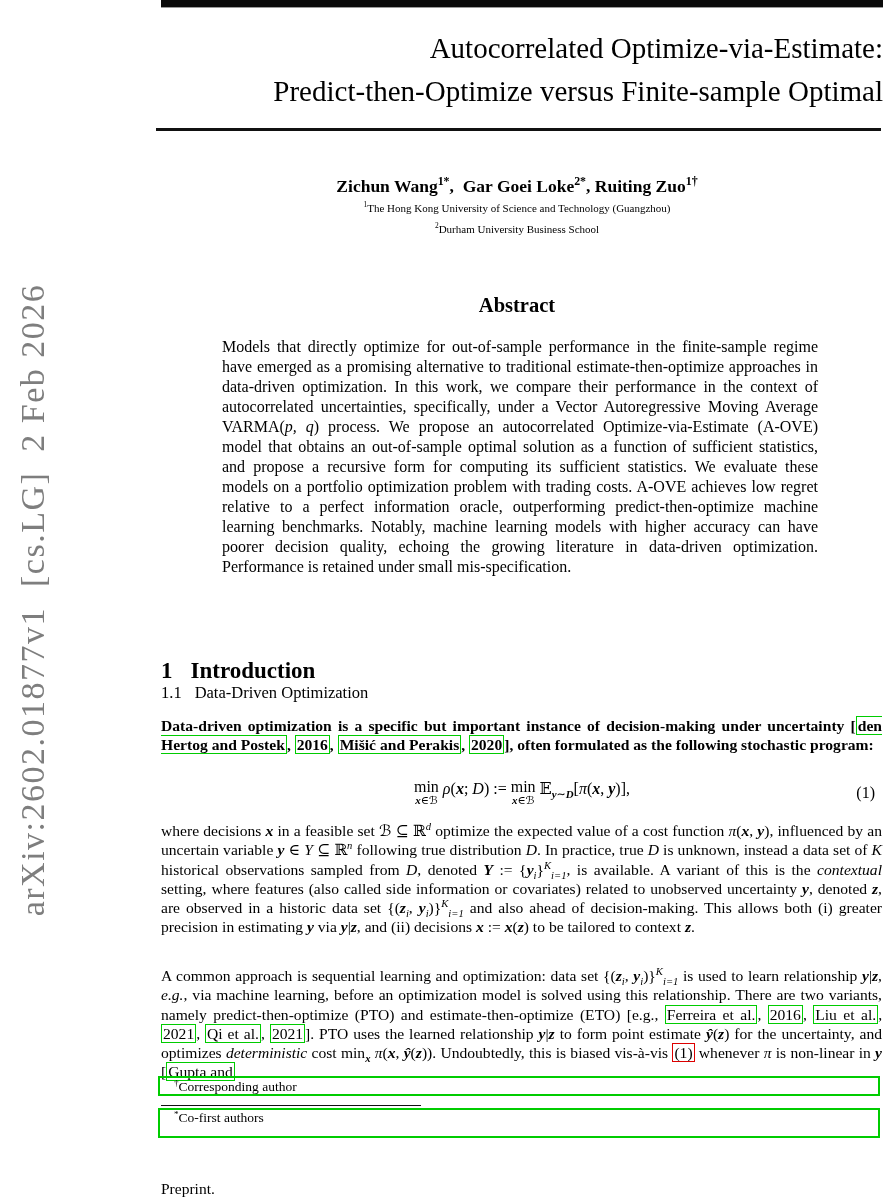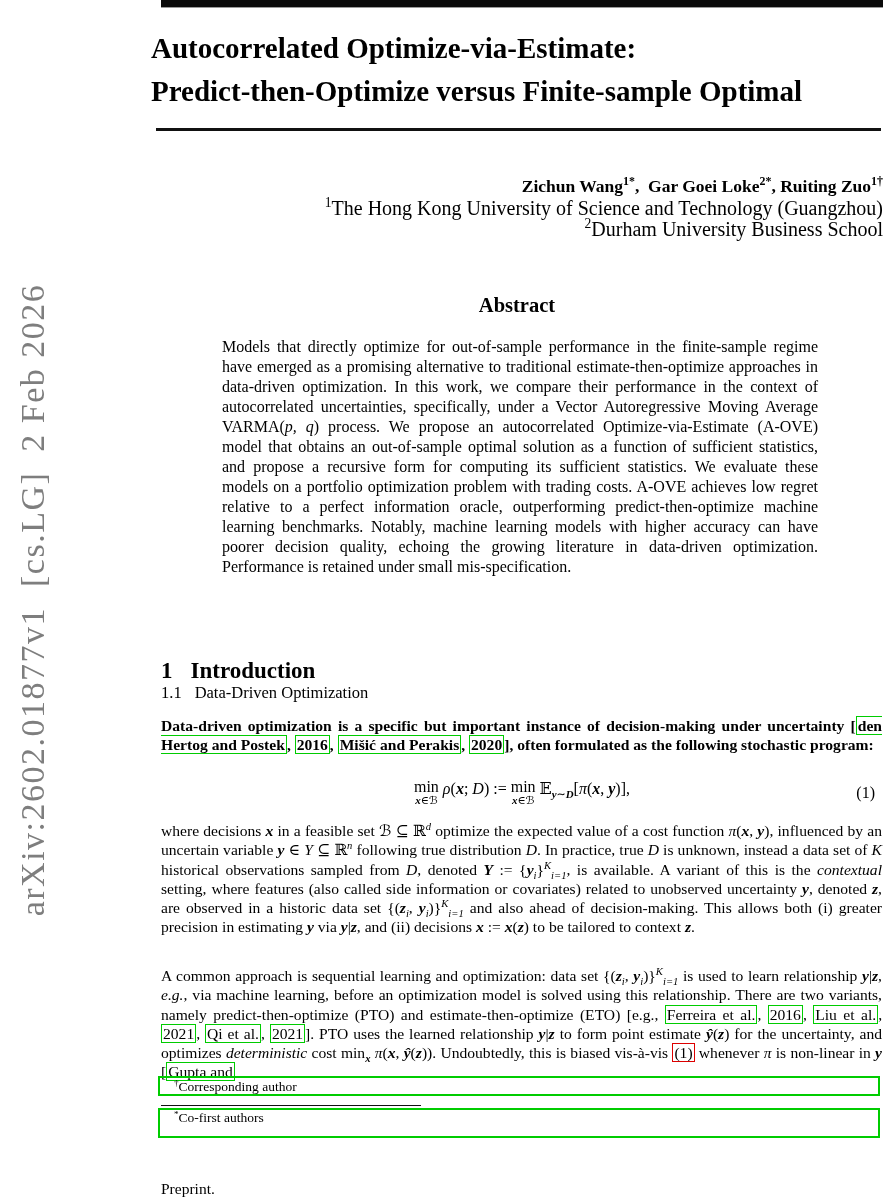--- a/index.html
+++ b/index.html
@@ -13,26 +13,26 @@
   }
   
   .arxiv-banner{
     position:absolute;left:33px;top:600px;
     transform:translate(-50%,-50%) rotate(-90deg);
     white-space:pre;
     font-size:34px;letter-spacing:1.5px;color:#7e7e7e;
   }
   
   .top-bar{position:absolute;left:161px;top:0;width:722px;height:7px;background:#0a0a0a;border-bottom:1px solid #9a9a9a;}
-  .title-block{position:absolute;left:151px;top:27px;width:732px;text-align:left;
-    font-weight:bold;font-size:29px;line-height:43px;}
+  .title-block{position:absolute;left:151px;top:27px;width:732px;text-align:right;
+    font-weight:normal;font-size:29px;line-height:43px;}
   .title-rule{position:absolute;left:156px;top:128px;width:725px;border-top:3px solid #111;}
   .authors-block{position:absolute;left:151px;top:175px;width:732px;text-align:center;}
-  .authors-line{font-size:17.5px;line-height:23px;white-space:pre;text-align:right;}
-  .affil-line{font-size:20px;line-height:21px;text-align:right;}
+  .authors-line{font-size:17.5px;line-height:23px;white-space:pre;}
+  .affil-line{font-size:11px;line-height:21px;}
   .abstract-heading{position:absolute;left:151px;top:294px;width:732px;text-align:center;
     font-weight:bold;font-size:20.5px;}
   .abstract-body{position:absolute;left:222px;top:337px;width:596px;
     font-size:16px;line-height:20px;text-align:justify;}
   .h1{position:absolute;left:161px;top:658px;font-weight:bold;font-size:23px;}
   .h1 .sec-num{margin-right:18px;}
   .h2{position:absolute;left:161px;top:683px;font-weight:normal;font-size:16.5px;}
   .h2 .sec-num{margin-right:13px;}
   .para{position:absolute;left:161px;width:721px;font-size:15.6px;line-height:19.3px;text-align:justify;}
   .para-1{top:716px;font-weight:bold;}

